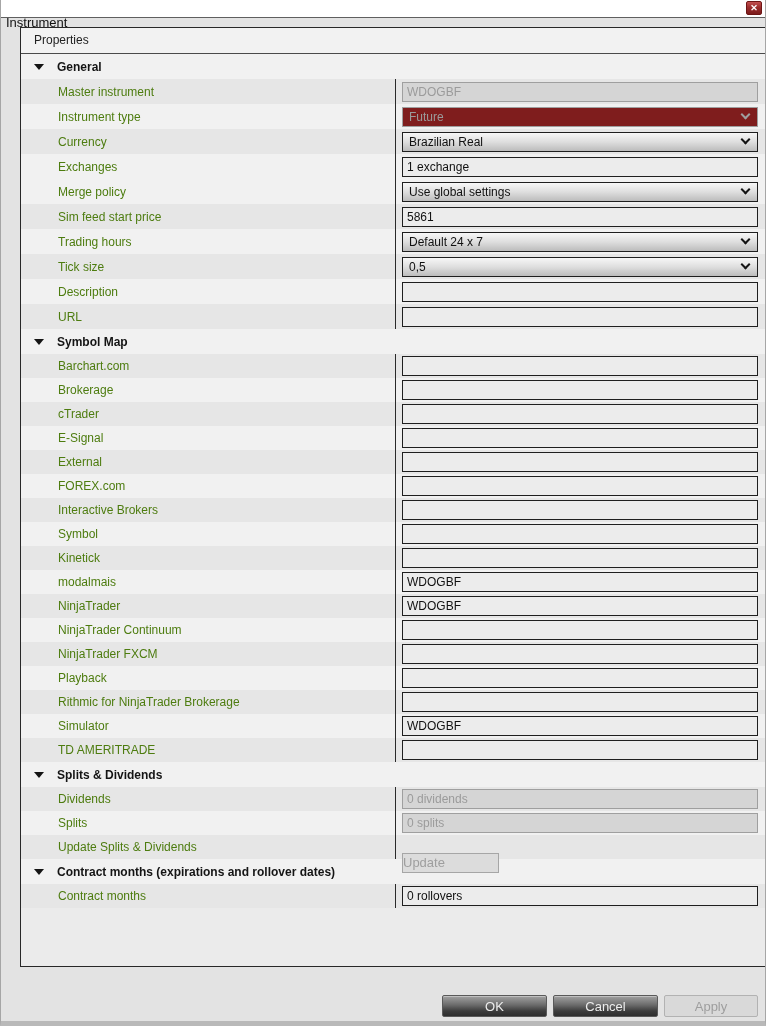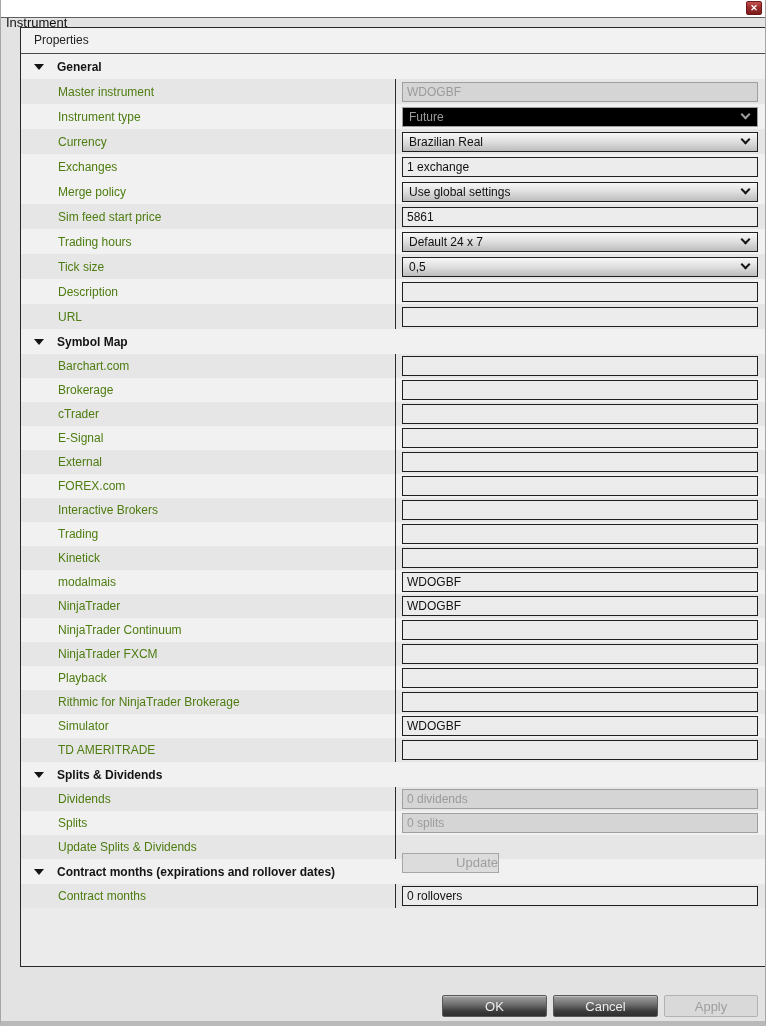--- a/index.html
+++ b/index.html
@@ -56,26 +56,26 @@
   .dd {
     flex:1; height:20px; padding:0 6px; display:flex; align-items:center;
     background:linear-gradient(180deg,#f7f7f7 0%,#dedede 50%,#bcbcbc 100%);
     border:1px solid #1f1f1f; color:#111; cursor:pointer;
   }
   .dd .ddval { flex:1; white-space:nowrap; overflow:hidden; }
   .chev {
     width:7px; height:7px; border-right:2px solid #141414; border-bottom:2px solid #141414;
     transform:rotate(45deg); margin-top:-4px; margin-right:2px; flex:none;
   }
-  .dd.disabled { background:#000000; border-color:#9f9f9f; color:#9b9b9b; cursor:default; }
+  .dd.disabled { background:#7f1d1d; border-color:#9f9f9f; color:#9b9b9b; cursor:default; }
   .dd.disabled .chev { border-color:#9f9f9f; }
 
   .inline-btn {
     width:97px; height:20px; background:#dcdcdc; border:1px solid #a6a6a6;
-    color:#9e9e9e; font-size:13px; text-align:right; line-height:18px; flex:none;margin-top:32px;
+    color:#9e9e9e; font-size:13px; text-align:left; line-height:18px; flex:none;margin-top:32px;
   }
 
   .footer {
     position:absolute; left:0; bottom:0; width:100%; height:54px;
     display:flex; justify-content:flex-end; align-items:flex-start;
     padding:28px 7px 0 4px; gap:6px;
   }
   .btn {
     height:22px; border-radius:2px; font-family:"Liberation Sans",sans-serif; font-size:13px;
     display:flex; align-items:center; justify-content:center; cursor:pointer;
@@ -230,21 +230,21 @@
               <div class="tb"></div>
             </div>
           </div>
           <div class="prow grow alt-b">
             <div class="lcell">Interactive Brokers</div>
             <div class="vcell">
               <div class="tb"></div>
             </div>
           </div>
           <div class="prow grow alt-a">
-            <div class="lcell">Trading</div>
+            <div class="lcell">Symbol</div>
             <div class="vcell">
               <div class="tb"></div>
             </div>
           </div>
           <div class="prow grow alt-b">
             <div class="lcell">Kinetick</div>
             <div class="vcell">
               <div class="tb"></div>
             </div>
           </div>

